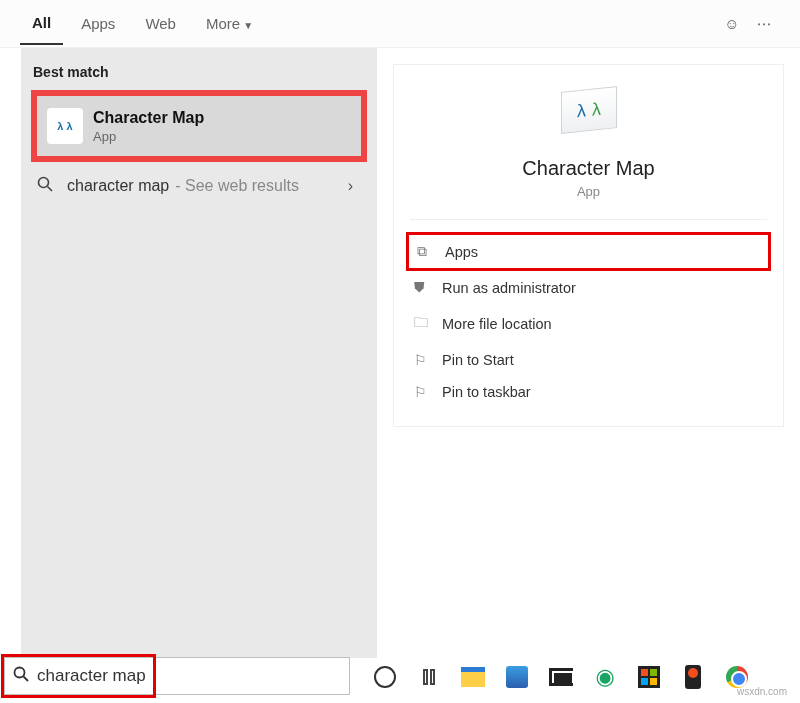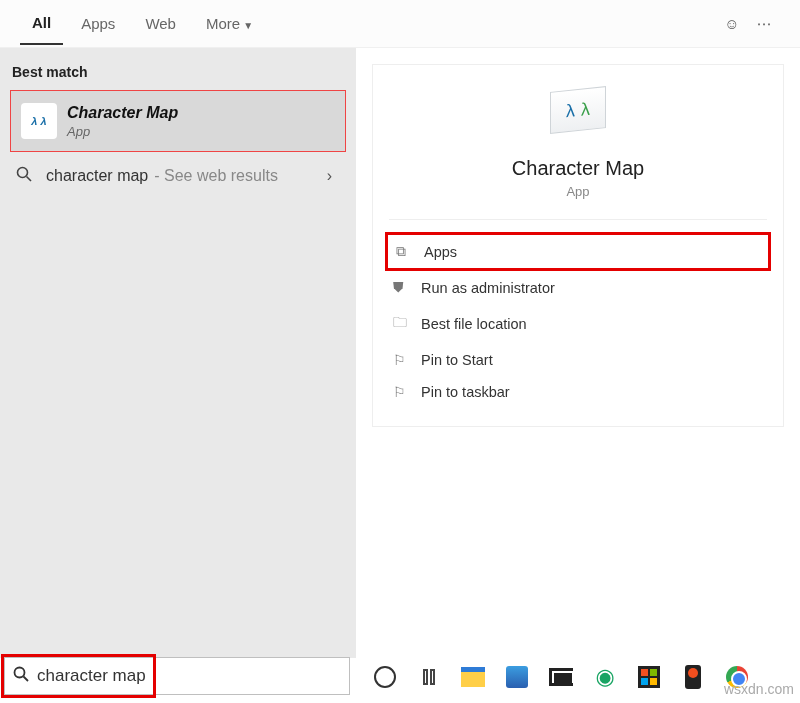--- a/index.html
+++ b/index.html
@@ -8,29 +8,29 @@
 .tabs {
   display: flex; align-items: center; height: 48px; padding: 0 20px;
   border-bottom: 1px solid #f0f0f0; background: #fcfcfc;
 }
 .tab { font-size: 15px; color: #666; padding: 12px 12px; cursor: pointer; margin-right: 6px; }
 .tab.active { color: #222; font-weight: 600; border-bottom: 2px solid #333; }
 .more-chev { font-size: 10px; margin-left: 3px; }
 .tab-spacer { flex: 1; }
 .tab-icon { width: 32px; text-align: center; color: #555; font-size: 15px; cursor: pointer; }
 
-.panels { display: flex; height: 610px; }
+.panels { display: flex; height: 610px; margin-left: 21px; }
 .left { width: 356px; background: #e9e9e9; }
 .right { flex: 1; background: #fff; padding: 8px; }
 
 .section-label { font-size: 14px; font-weight: 600; color: #222; padding: 16px 12px 10px; }
 
 .best-match {
   display: flex; align-items: center; padding: 12px 10px; margin: 0 10px;
-  background: #d9d9d9; border: 1px solid #ef4444; font-style: italic;
+  background: #d9d9d9; border: 6px solid #ef4444;
 }
 .bm-icon {
   width: 36px; height: 36px; border-radius: 4px; background: #fff;
   display: flex; align-items: center; justify-content: center; margin-right: 10px;
 }
 .bm-icon span { color: #1a6fa8; font-weight: 600; font-size: 11px; }
 .bm-title { font-size: 16px; font-weight: 600; color: #111; }
 .bm-sub { font-size: 13px; color: #666; margin-top: 2px; }
 
 .web-row {
@@ -94,21 +94,21 @@
 .mail { width:24px; height:18px; background:#222; position:relative; }
 .mail:after { content:""; position:absolute; left:3px; top:3px; width:18px; height:10px; border:2px solid #fff; border-bottom:none; }
 .edge { color:#19a463; font-size:22px; }
 .store { width:22px; height:22px; background:#222; display:grid; grid-template-columns:1fr 1fr; grid-template-rows:1fr 1fr; gap:2px; padding:3px; }
 .store div:nth-child(1){background:#f25022}.store div:nth-child(2){background:#7fba00}.store div:nth-child(3){background:#00a4ef}.store div:nth-child(4){background:#ffb900}
 .figma { width:16px; height:24px; background:#222; border-radius:3px; position:relative; }
 .figma:after{content:"";position:absolute;top:3px;left:3px;width:10px;height:10px;background:#f24e1e;border-radius:50%}
 .chrome { width:22px; height:22px; border-radius:50%; background: conic-gradient(#ea4335 0 120deg,#fbbc05 120deg 240deg,#34a853 240deg 360deg); position:relative; }
 .chrome:after{content:"";position:absolute;top:5px;left:5px;width:12px;height:12px;background:#4285f4;border:2px solid #fff;border-radius:50%}
 
-.watermark { position:absolute; bottom:6px; right:6px; font-size:14px; color:#aaa; }
+.watermark { position:absolute; bottom:6px; right:13px; font-size:10px; color:#aaa; }
 </style>
 </head>
 <body>
 
 <div class="tabs">
   <div class="tab active">All</div>
   <div class="tab">Apps</div>
   <div class="tab">Web</div>
   <div class="tab"><span>More</span><span class="more-chev">▼</span></div>
   <div class="tab-spacer"></div>
@@ -156,21 +156,21 @@
         <div class="action hl">
           <span class="ico">⧉</span>
           <span>Apps</span>
         </div>
         <div class="action">
           <span class="ico">⛊</span>
           <span>Run as administrator</span>
         </div>
         <div class="action">
           <span class="ico">🗀</span>
-          <span>Best file location</span>
+          <span>More file location</span>
         </div>
         <div class="action">
           <span class="ico">⚐</span>
           <span>Pin to Start</span>
         </div>
         <div class="action">
           <span class="ico">⚐</span>
           <span>Pin to taskbar</span>
         </div>
       </div>

